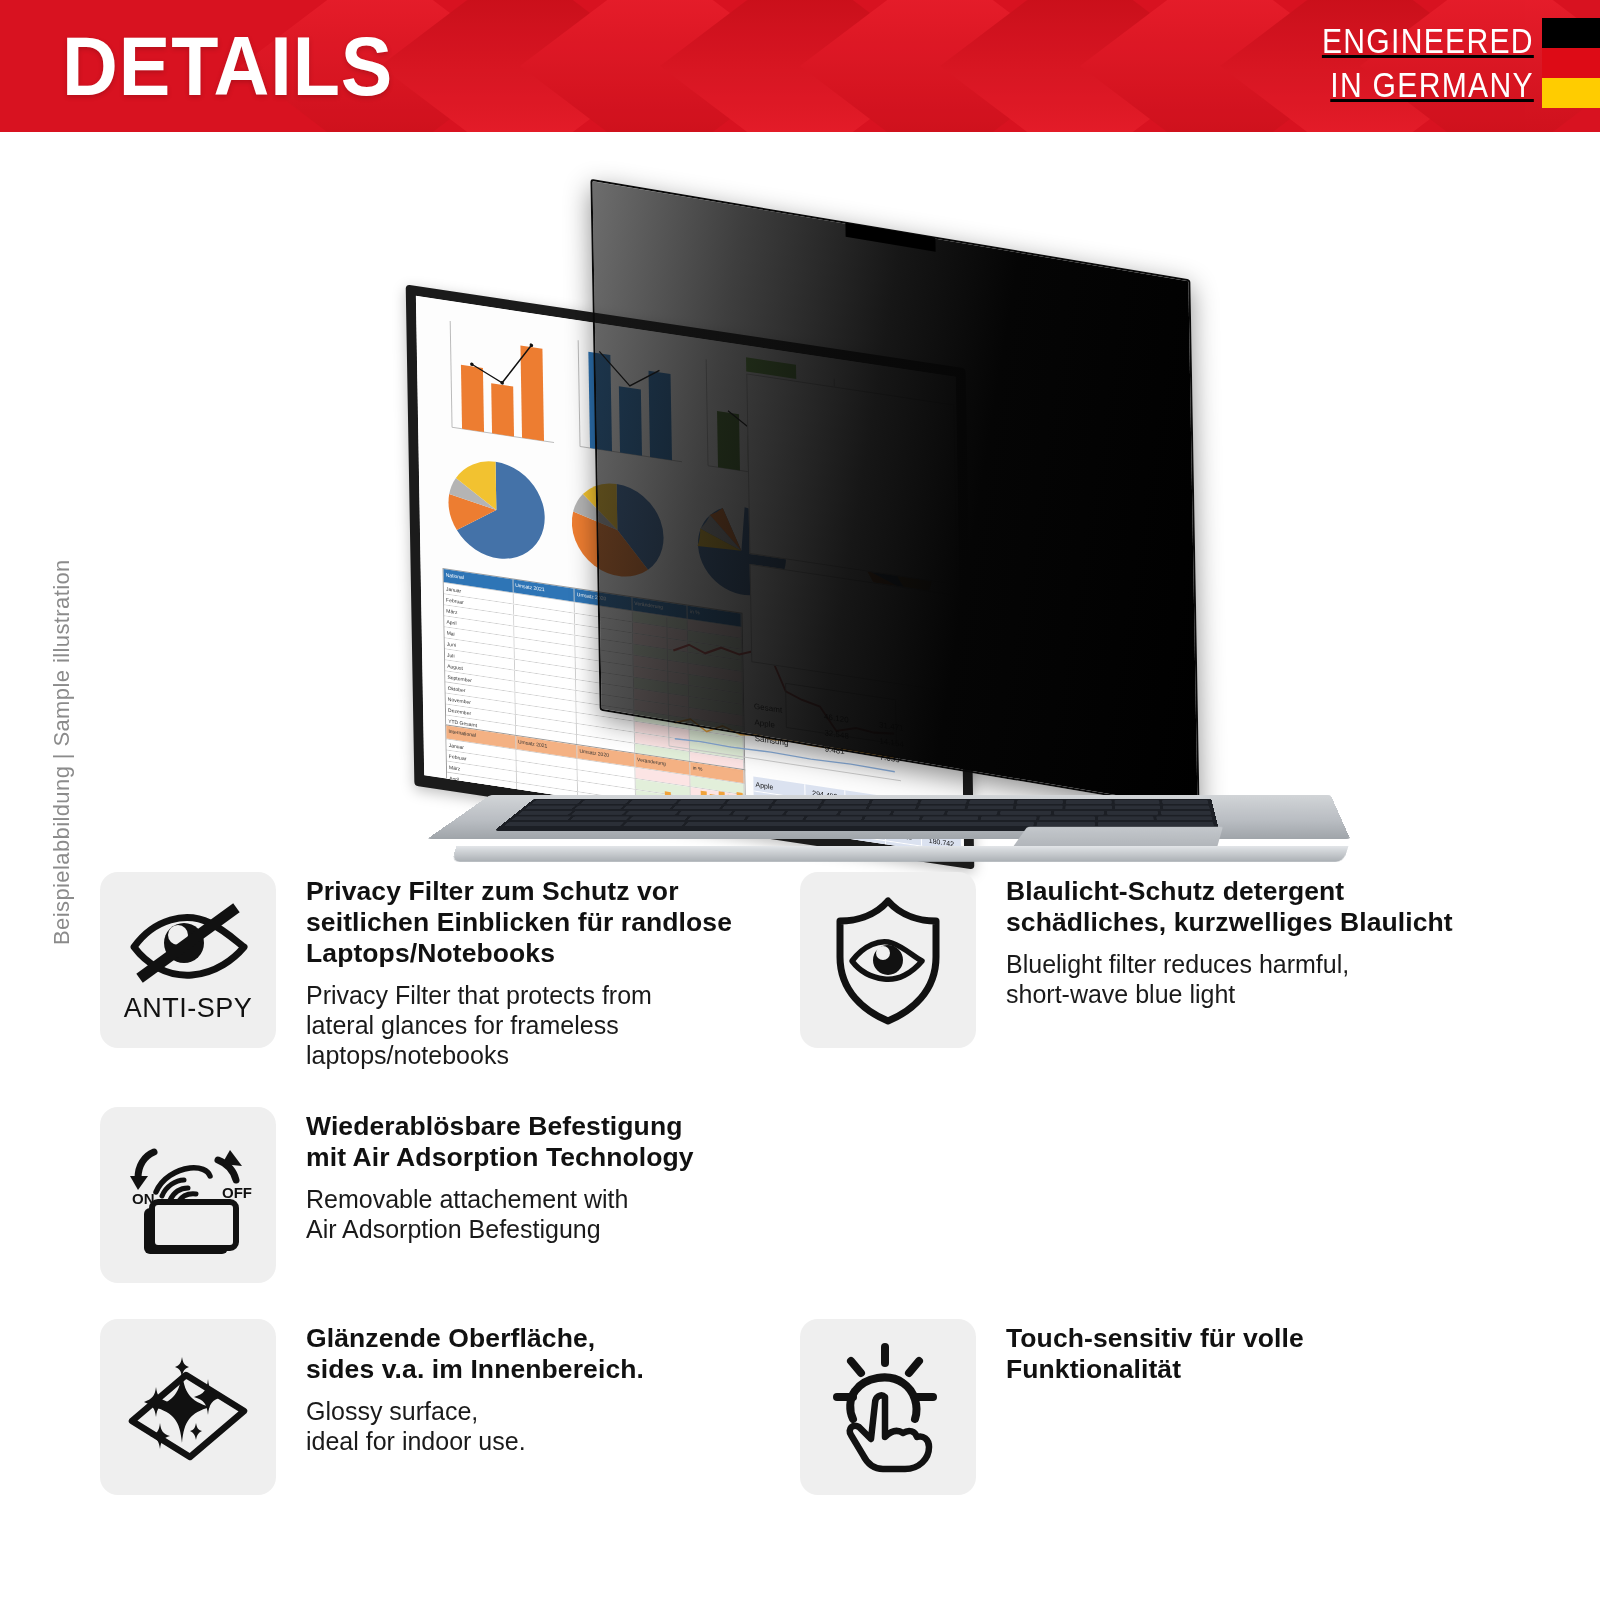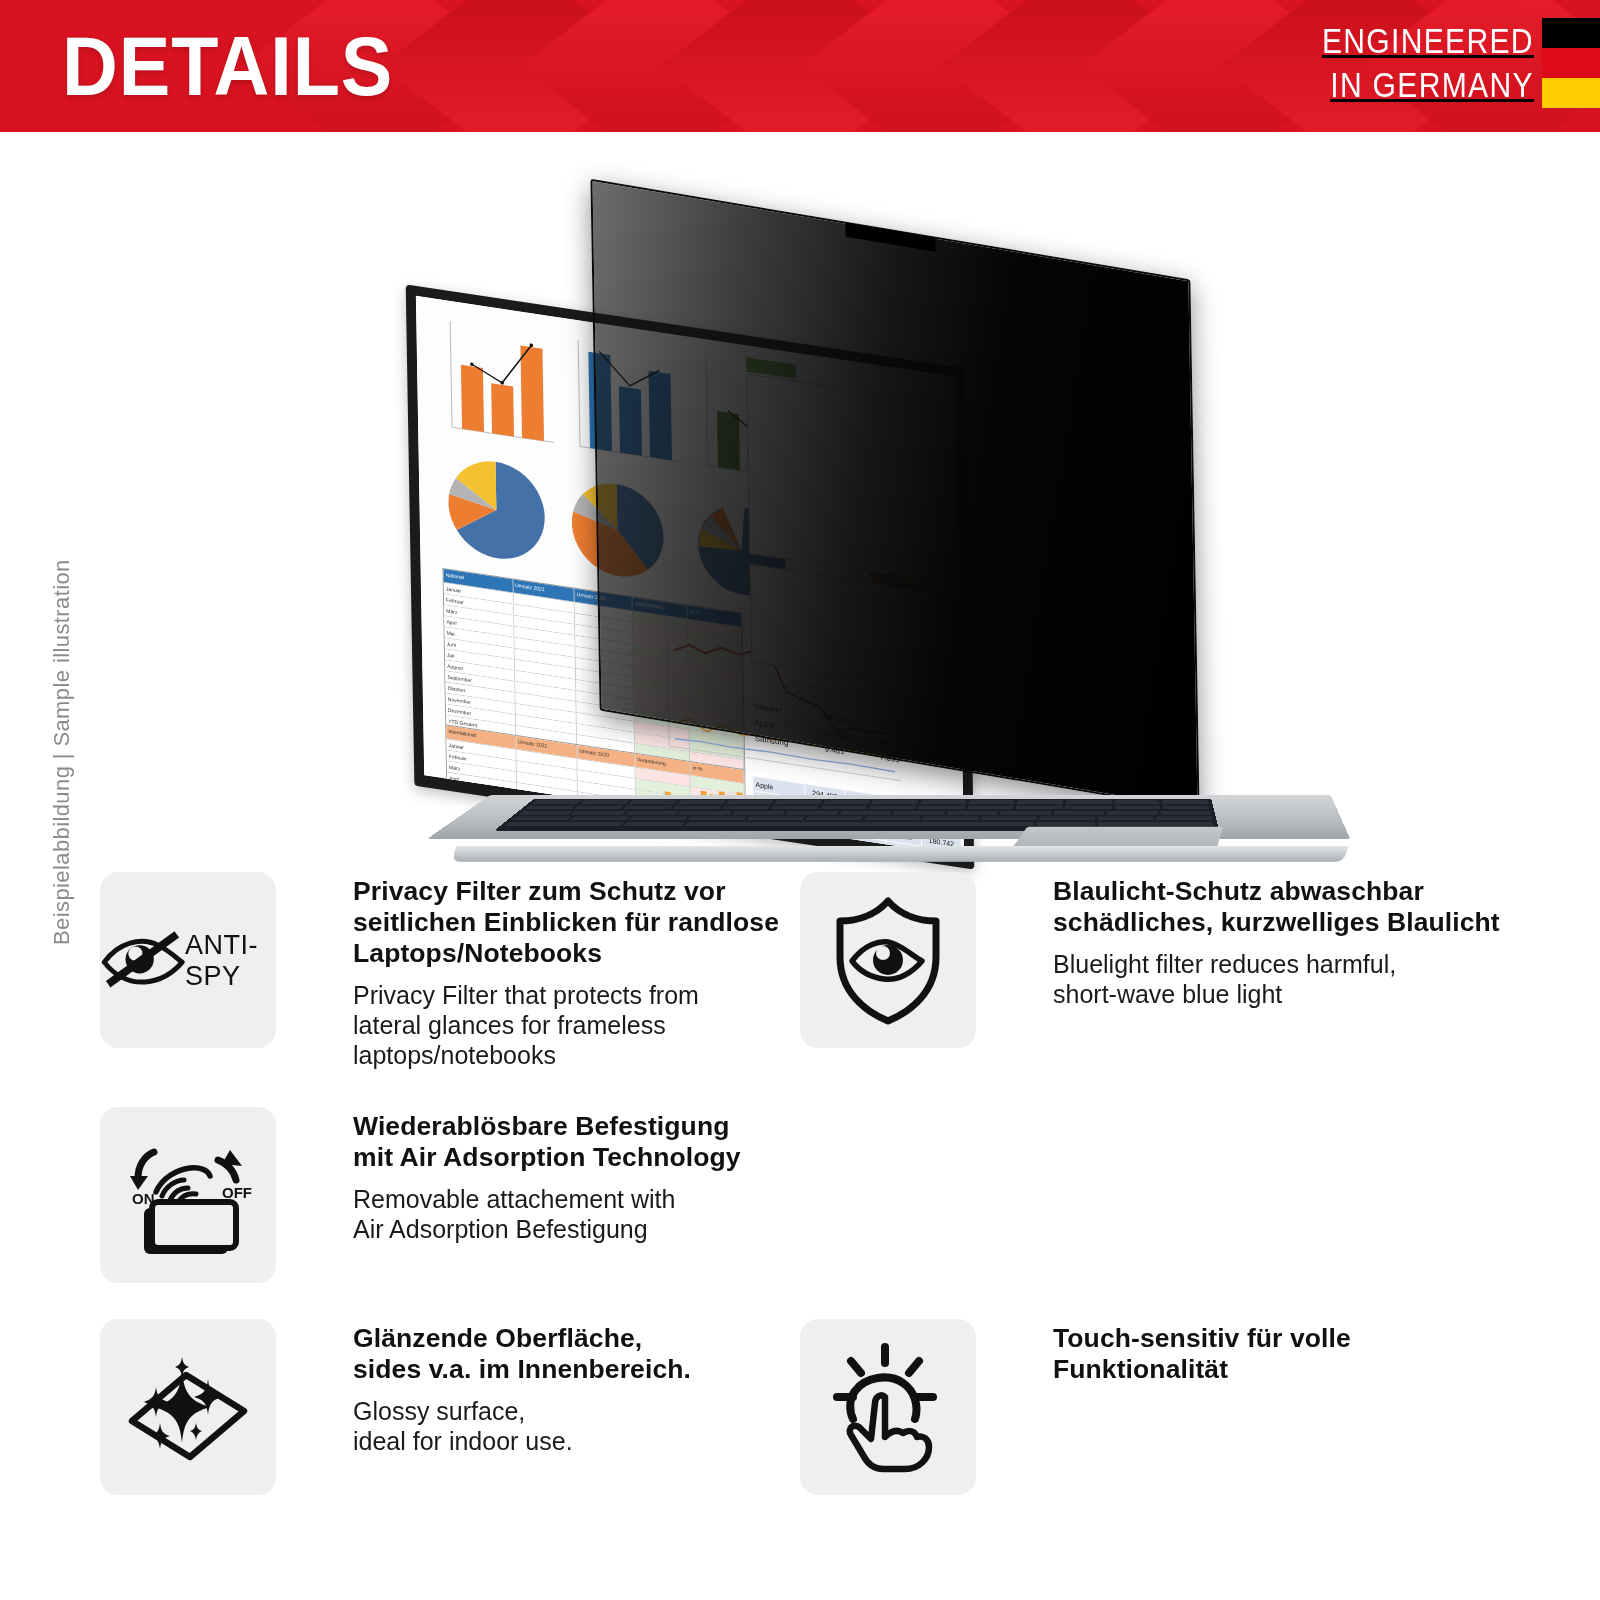--- a/index.html
+++ b/index.html
@@ -124,23 +124,23 @@
     position:absolute; left:0; top:872px; width:1600px; height:728px;
     padding:0 100px;
   }
   .frow{ display:flex; }
   .fcell{ display:flex; align-items:flex-start; width:712px; }
   .fcell.right{ margin-left:0; }
   .icon-tile{
     width:176px; height:176px; min-width:176px;
     background:#efefef; border-radius:18px;
     display:flex; align-items:center; justify-content:center;
-    flex-direction:row;
-  }
-  .ftext{ padding-left:30px; padding-top:4px;margin-left:47px; }
+    flex-direction:column;
+  }
+  .ftext{ padding-left:30px; padding-top:4px; }
   .fhead{
     font-family:"Liberation Sans Narrow","Liberation Sans",sans-serif;
     font-weight:700; font-size:26.5px; line-height:31px; color:#111;
     letter-spacing:.1px; white-space:pre-line;
   }
   .fsub{
     font-family:"Liberation Sans Narrow","Liberation Sans",sans-serif;
     font-weight:400; font-size:25px; line-height:30px; color:#1a1a1a;
     margin-top:11px; white-space:pre-line;
   }
@@ -654,21 +654,21 @@
     <div class="fcell right">
       <div class="icon-tile">
         <svg width="116" height="130" viewBox="0 0 116 130">
           <path d="M58,6 C44,22 24,26 10,26 L10,62 C10,96 34,116 58,126 C82,116 106,96 106,62 L106,26 C92,26 72,22 58,6 Z" fill="none" stroke="#111" stroke-width="7" stroke-linejoin="round"></path>
           <path d="M22,66 C34,50 50,44 62,48 C74,52 84,62 92,66 C82,78 68,86 54,84 C38,82 28,74 22,66 Z" fill="none" stroke="#111" stroke-width="5.5" stroke-linejoin="round"></path>
           <circle cx="58" cy="65" r="15" fill="#111"></circle>
           <circle cx="53" cy="58" r="7" fill="#efefef"></circle>
         </svg>
       </div>
       <div class="ftext">
-        <div class="fhead">Blaulicht-Schutz abwaschbar
+        <div class="fhead">Blaulicht-Schutz detergent
 schädliches, kurzwelliges Blaulicht</div>
         <div class="fsub">Bluelight filter reduces harmful,
 short-wave blue light</div>
       </div>
     </div>
   </div>
 
   <div class="frow" style="height:212px;">
     <div class="fcell">
       <div class="icon-tile">

